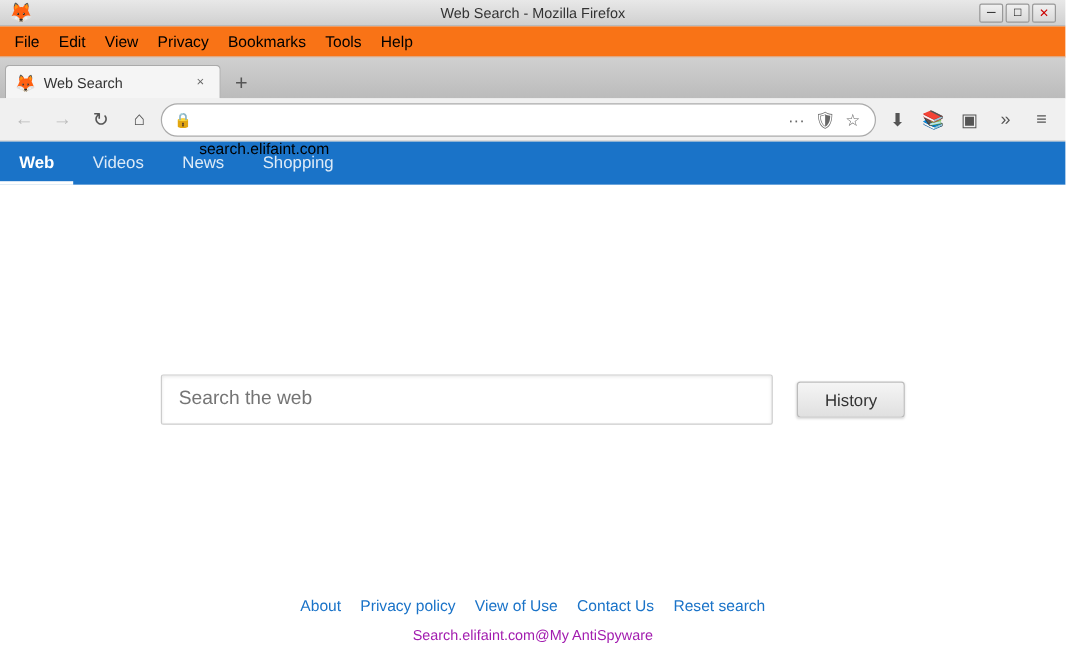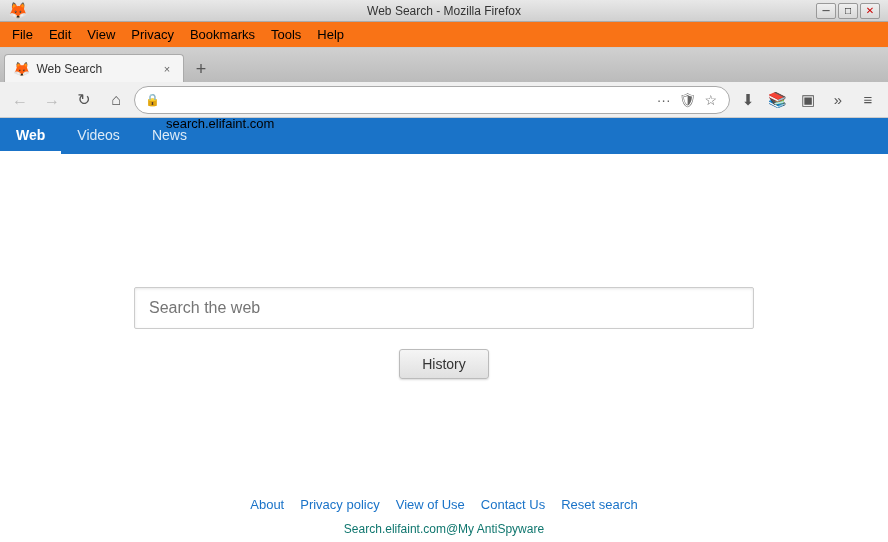--- a/index.html
+++ b/index.html
@@ -170,21 +170,21 @@
       align-items: center;
       justify-content: center;
       padding: 20px;
       height: calc(542px - 22px - 26px - 34px - 36px - 36px);
       position: relative;
     }
 
     .search-box-wrapper {
       width: 620px;
       display: flex;
-      flex-direction: column;
+      flex-direction: row;
       align-items: center;
       gap: 20px;
       margin-top: -30px;
     }
 
     .search-input-box {
       width: 100%;
       height: 42px;
       border: 1px solid #ccc;
       border-radius: 2px;
@@ -218,21 +218,21 @@
       cursor: pointer;
       text-decoration: none;
     }
 
     .watermark {
       position: absolute;
       bottom: 6px;
       left: 50%;
       transform: translateX(-50%);
       font-size: 12px;
-      color: #0f766e;
+      color: #a21caf;
       white-space: nowrap;
     }
   </style>
 </head>
 <body>
 
 <div class="titlebar">
   <div class="titlebar-left">
     <span class="firefox-icon">🦊</span>
   </div>
@@ -283,20 +283,21 @@
     <button class="nav-right-btn">▣</button>
     <button class="nav-right-btn">»</button>
     <button class="nav-right-btn">≡</button>
   </div>
 </div>
 
 <div class="search-tabs">
   <div class="search-tab active">Web</div>
   <div class="search-tab">Videos</div>
   <div class="search-tab">News</div>
+  <div class="search-tab">Shopping</div>
 </div>
 
 <div class="main-content">
   <div class="search-box-wrapper">
     <input class="search-input-box" type="text" placeholder="Search the web" style="">
     <button class="search-button">History</button>
   </div>
 
   <div class="footer-links">
     <a class="footer-link">About</a>

